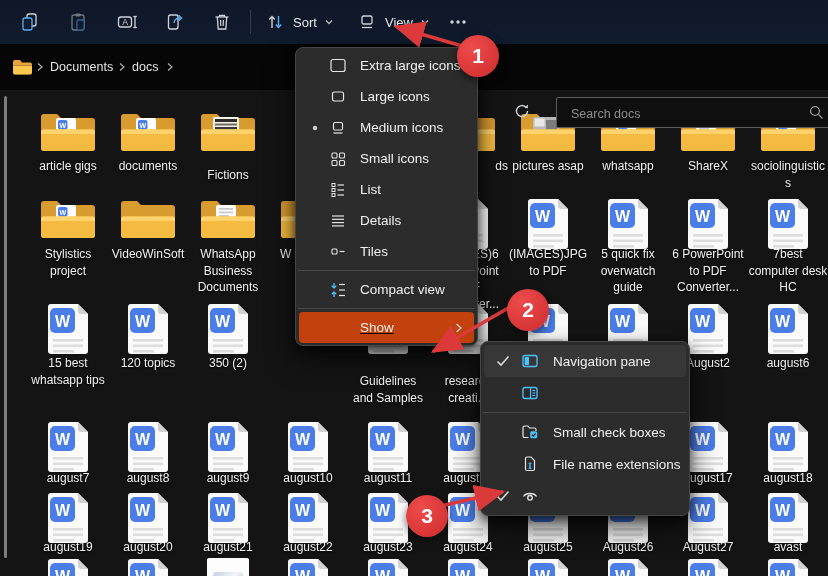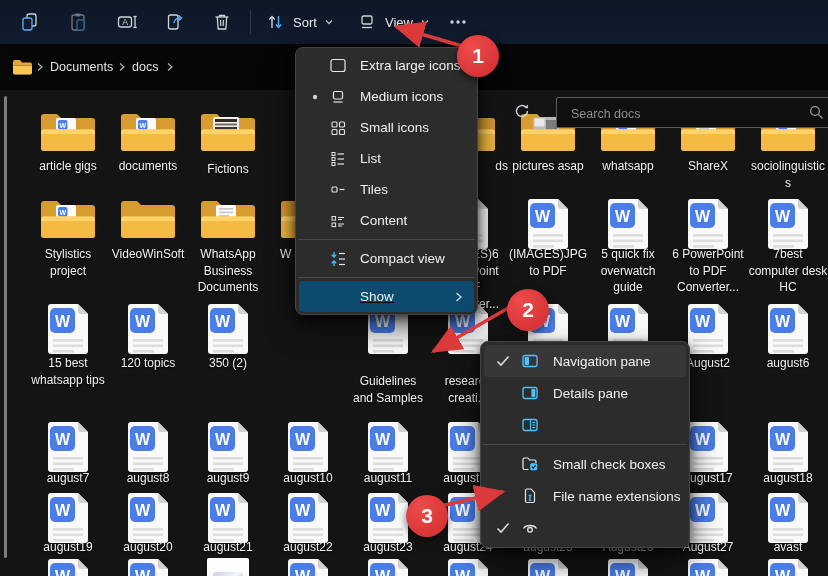--- a/index.html
+++ b/index.html
@@ -33,21 +33,21 @@
   .img-thumb{width:42px;height:52px;background:#fdfdfd;border-radius:2px;position:relative;overflow:hidden;}
   .img-thumb .sketch{position:absolute;left:6px;top:14px;width:30px;height:34px;
     background:linear-gradient(135deg,#cfd8e6 10%,#f4f6f9 40%,#9fb3cc 75%);border-radius:3px;}
   
   .menu{position:absolute;background:#2c2c2c;border:1px solid #454545;border-radius:8px;
     box-shadow:0 12px 28px rgba(0,0,0,.65),0 3px 8px rgba(0,0,0,.5);padding:2px 0;box-sizing:border-box;}
   #view-menu{left:295px;top:47px;width:183px;z-index:40;}
   #show-submenu{left:480px;top:341px;width:210px;z-index:45;padding:3px 0;}
   .vm-item{height:31px;display:flex;align-items:center;margin:0 3px;border-radius:4px;cursor:default;}
   .sm-item{height:32px;display:flex;align-items:center;margin:0 3px;border-radius:4px;cursor:default;}
-  .vm-item.hl{background:#0c4a6e;text-decoration:underline;}
+  .vm-item.hl{background:#c2410c;text-decoration:underline;}
   .sm-item.hl{background:#373737;}
   .vm-bullet{width:15px;margin-left:8px;display:flex;justify-content:center;}
   .vm-icon{width:22px;margin:0 11px 0 5px;display:flex;justify-content:center;}
   .vm-label{flex:1;font-size:13.5px;color:#f0f0f0;white-space:nowrap;}
   .vm-chev{margin-right:11px;display:flex;}
   .sm-check{width:16px;margin-left:11px;display:flex;justify-content:center;}
   .sm-icon{width:22px;margin:0 12px 0 8px;display:flex;justify-content:center;}
   .menu-sep{height:1px;background:#484848;margin:3px 2px;}
   
   .badge{position:absolute;width:42px;height:42px;border-radius:50%;z-index:100;
@@ -202,21 +202,21 @@
       <div class="file-item" style="left: 188px; top: 111px;">
         <div class="icon-wrap" style="left:11px"><svg width="58" height="46" viewBox="0 0 58 46">
     <path d="M2 6 a3 3 0 0 1 3-3 h13 l4 4 h31 a3 3 0 0 1 3 3 v27 a3 3 0 0 1 -3 3 H5 a3 3 0 0 1 -3-3 Z" fill="#d89b2f"></path>
     <rect x="14" y="6" width="26" height="16" rx="1.5" fill="#f3f1ea"></rect>
             <rect x="16" y="8" width="22" height="3" fill="#2e2c28"></rect>
             <rect x="16" y="12.5" width="22" height="2" fill="#6e6a60"></rect>
             <rect x="16" y="16" width="22" height="2.5" fill="#3a3834"></rect>
     <path d="M2 21 a2.5 2.5 0 0 1 2.5-2.5 h49 a2.5 2.5 0 0 1 2.5 2.5 v16 a3 3 0 0 1 -3 3 H5 a3 3 0 0 1 -3-3 Z" fill="#f5ba41"></path>
     <path d="M2 21 a2.5 2.5 0 0 1 2.5-2.5 h49 a2.5 2.5 0 0 1 2.5 2.5 v2 H2 Z" fill="#ffd36b"></path>
   </svg></div>
-      <div class="file-label" style="top:50px">Fictions</div>
+      <div class="file-label" style="top:56px">Fictions</div>
       </div>
       <div class="file-item peek-right" style="left: 428px; top: 111px;">
         <div class="icon-wrap" style="left:11px"><svg width="58" height="46" viewBox="0 0 58 46">
     <path d="M2 6 a3 3 0 0 1 3-3 h13 l4 4 h31 a3 3 0 0 1 3 3 v27 a3 3 0 0 1 -3 3 H5 a3 3 0 0 1 -3-3 Z" fill="#d89b2f"></path>
     <rect x="17" y="7" width="20" height="15" rx="2" fill="#fdfdfd"></rect>
             <rect x="19" y="9" width="9.5" height="9.5" rx="2" fill="#4a7de8"></rect>
             <text x="23.7" y="16.5" font-size="7" font-weight="bold" fill="#fff" text-anchor="middle" font-family="Liberation Sans,sans-serif">W</text>
     <path d="M2 21 a2.5 2.5 0 0 1 2.5-2.5 h49 a2.5 2.5 0 0 1 2.5 2.5 v16 a3 3 0 0 1 -3 3 H5 a3 3 0 0 1 -3-3 Z" fill="#f5ba41"></path>
     <path d="M2 21 a2.5 2.5 0 0 1 2.5-2.5 h49 a2.5 2.5 0 0 1 2.5 2.5 v2 H2 Z" fill="#ffd36b"></path>
   </svg></div>
@@ -841,20 +841,29 @@
       <div class="vm-item">
         <span class="vm-bullet"></span>
     <span class="vm-icon">
           <svg width="20" height="20" viewBox="0 0 20 20" fill="none">
             <rect x="3" y="3.5" width="14" height="12" rx="2" stroke="#e6e6e6" stroke-width="1.2"></rect>
           </svg>
         </span>
     <span class="vm-label">Extra large icons</span>
     </div>
       <div class="vm-item">
+        <span class="vm-bullet"></span>
+    <span class="vm-icon">
+          <svg width="20" height="20" viewBox="0 0 20 20" fill="none">
+            <rect x="4.5" y="5" width="11" height="9" rx="1.8" stroke="#e6e6e6" stroke-width="1.2"></rect>
+          </svg>
+        </span>
+    <span class="vm-label">Large icons</span>
+    </div>
+      <div class="vm-item">
         <span class="vm-bullet">
           <svg width="8" height="8" viewBox="0 0 8 8">
             <circle cx="4" cy="4" r="2.2" fill="#d0d0d0"></circle>
           </svg>
         </span>
     <span class="vm-icon">
           <svg width="20" height="20" viewBox="0 0 20 20" fill="none">
             <rect x="5.5" y="4.5" width="9" height="7.5" rx="1.5" stroke="#e6e6e6" stroke-width="1.2"></rect>
             <line x1="5.5" y1="15" x2="14.5" y2="15" stroke="#e6e6e6" stroke-width="1.2"></line>
           </svg>
@@ -884,39 +893,37 @@
             <rect x="4" y="13.5" width="3" height="3" stroke="#e6e6e6" stroke-width="1"></rect>
             <line x1="9.5" y1="15" x2="16" y2="15" stroke="#e6e6e6" stroke-width="1.2"></line>
           </svg>
         </span>
     <span class="vm-label">List</span>
     </div>
       <div class="vm-item">
         <span class="vm-bullet"></span>
     <span class="vm-icon">
           <svg width="20" height="20" viewBox="0 0 20 20" fill="none">
-            <rect x="4" y="7" width="5" height="5" rx="1" stroke="#e6e6e6" stroke-width="1.1"></rect>
-            <line x1="11.5" y1="9.5" x2="16.5" y2="9.5" stroke="#e6e6e6" stroke-width="1.2"></line>
-          </svg>
-        </span>
-    <span class="vm-label">Tiles</span>
+            <line x1="4" y1="5" x2="16" y2="5" stroke="#e6e6e6" stroke-width="1.2"></line>
+            <line x1="4" y1="8.3" x2="16" y2="8.3" stroke="#e6e6e6" stroke-width="1.2"></line>
+            <line x1="4" y1="11.6" x2="16" y2="11.6" stroke="#e6e6e6" stroke-width="1.2"></line>
+            <line x1="4" y1="14.9" x2="16" y2="14.9" stroke="#e6e6e6" stroke-width="1.2"></line>
+          </svg>
+        </span>
+    <span class="vm-label">Details</span>
     </div>
       <div class="vm-item">
         <span class="vm-bullet"></span>
     <span class="vm-icon">
           <svg width="20" height="20" viewBox="0 0 20 20" fill="none">
-            <rect x="4" y="5.5" width="3.6" height="3.6" stroke="#e6e6e6" stroke-width="1"></rect>
-            <line x1="10" y1="6.5" x2="16" y2="6.5" stroke="#e6e6e6" stroke-width="1"></line>
-            <line x1="10" y1="8.5" x2="14" y2="8.5" stroke="#e6e6e6" stroke-width="1"></line>
-            <rect x="4" y="12" width="3.6" height="3.6" stroke="#e6e6e6" stroke-width="1"></rect>
-            <line x1="10" y1="13" x2="16" y2="13" stroke="#e6e6e6" stroke-width="1"></line>
-            <line x1="10" y1="15" x2="14" y2="15" stroke="#e6e6e6" stroke-width="1"></line>
-          </svg>
-        </span>
-    <span class="vm-label">Content</span>
+            <rect x="4" y="7" width="5" height="5" rx="1" stroke="#e6e6e6" stroke-width="1.1"></rect>
+            <line x1="11.5" y1="9.5" x2="16.5" y2="9.5" stroke="#e6e6e6" stroke-width="1.2"></line>
+          </svg>
+        </span>
+    <span class="vm-label">Tiles</span>
     </div>
       <div class="menu-sep"></div>
       <div class="vm-item">
         <span class="vm-bullet"></span>
     <span class="vm-icon">
           <svg width="20" height="20" viewBox="0 0 20 20" fill="none">
             <line x1="6" y1="3" x2="6" y2="7.5" stroke="#4cc2ff" stroke-width="1.3"></line>
             <path d="M3.8 5.8 L6 8 L8.2 5.8" stroke="#4cc2ff" stroke-width="1.3" fill="none"></path>
             <line x1="6" y1="17" x2="6" y2="12.5" stroke="#4cc2ff" stroke-width="1.3"></line>
             <path d="M3.8 14.2 L6 12 L8.2 14.2" stroke="#4cc2ff" stroke-width="1.3" fill="none"></path>
@@ -947,30 +954,20 @@
             <path d="M1.5 6.5 L5 10 L12.5 1.5" stroke="#d9d9d9" stroke-width="1.6"></path>
           </svg>
         </span>
     <span class="sm-icon">
           <svg width="20" height="20" viewBox="0 0 20 20" fill="none">
             <rect x="3" y="4.5" width="14" height="11" rx="2" stroke="#4cc2ff" stroke-width="1.3"></rect>
             <rect x="4.6" y="6.1" width="4.4" height="7.8" rx="1" fill="#4cc2ff"></rect>
           </svg>
         </span>
     <span class="vm-label">Navigation pane</span>
-      </div>
-      <div class="sm-item">
-        <span class="sm-check"></span>
-    <span class="sm-icon">
-          <svg width="20" height="20" viewBox="0 0 20 20" fill="none">
-            <rect x="3" y="4.5" width="14" height="11" rx="2" stroke="#4cc2ff" stroke-width="1.3"></rect>
-            <rect x="11.4" y="6.1" width="4" height="7.8" rx="1" fill="#4cc2ff"></rect>
-          </svg>
-        </span>
-    <span class="vm-label">Details pane</span>
       </div>
       <div class="sm-item">
         <span class="sm-check"></span>
     <span class="sm-icon">
           <svg width="20" height="20" viewBox="0 0 20 20" fill="none">
             <rect x="3" y="4.5" width="14" height="11" rx="2" stroke="#4cc2ff" stroke-width="1.3"></rect>
             <line x1="10.5" y1="5" x2="10.5" y2="15" stroke="#4cc2ff" stroke-width="1.1"></line>
             <line x1="12.3" y1="7.5" x2="15.3" y2="7.5" stroke="#4cc2ff" stroke-width="1.1"></line>
             <line x1="12.3" y1="10" x2="15.3" y2="10" stroke="#4cc2ff" stroke-width="1.1"></line>
             <line x1="12.3" y1="12.5" x2="15.3" y2="12.5" stroke="#4cc2ff" stroke-width="1.1"></line>

